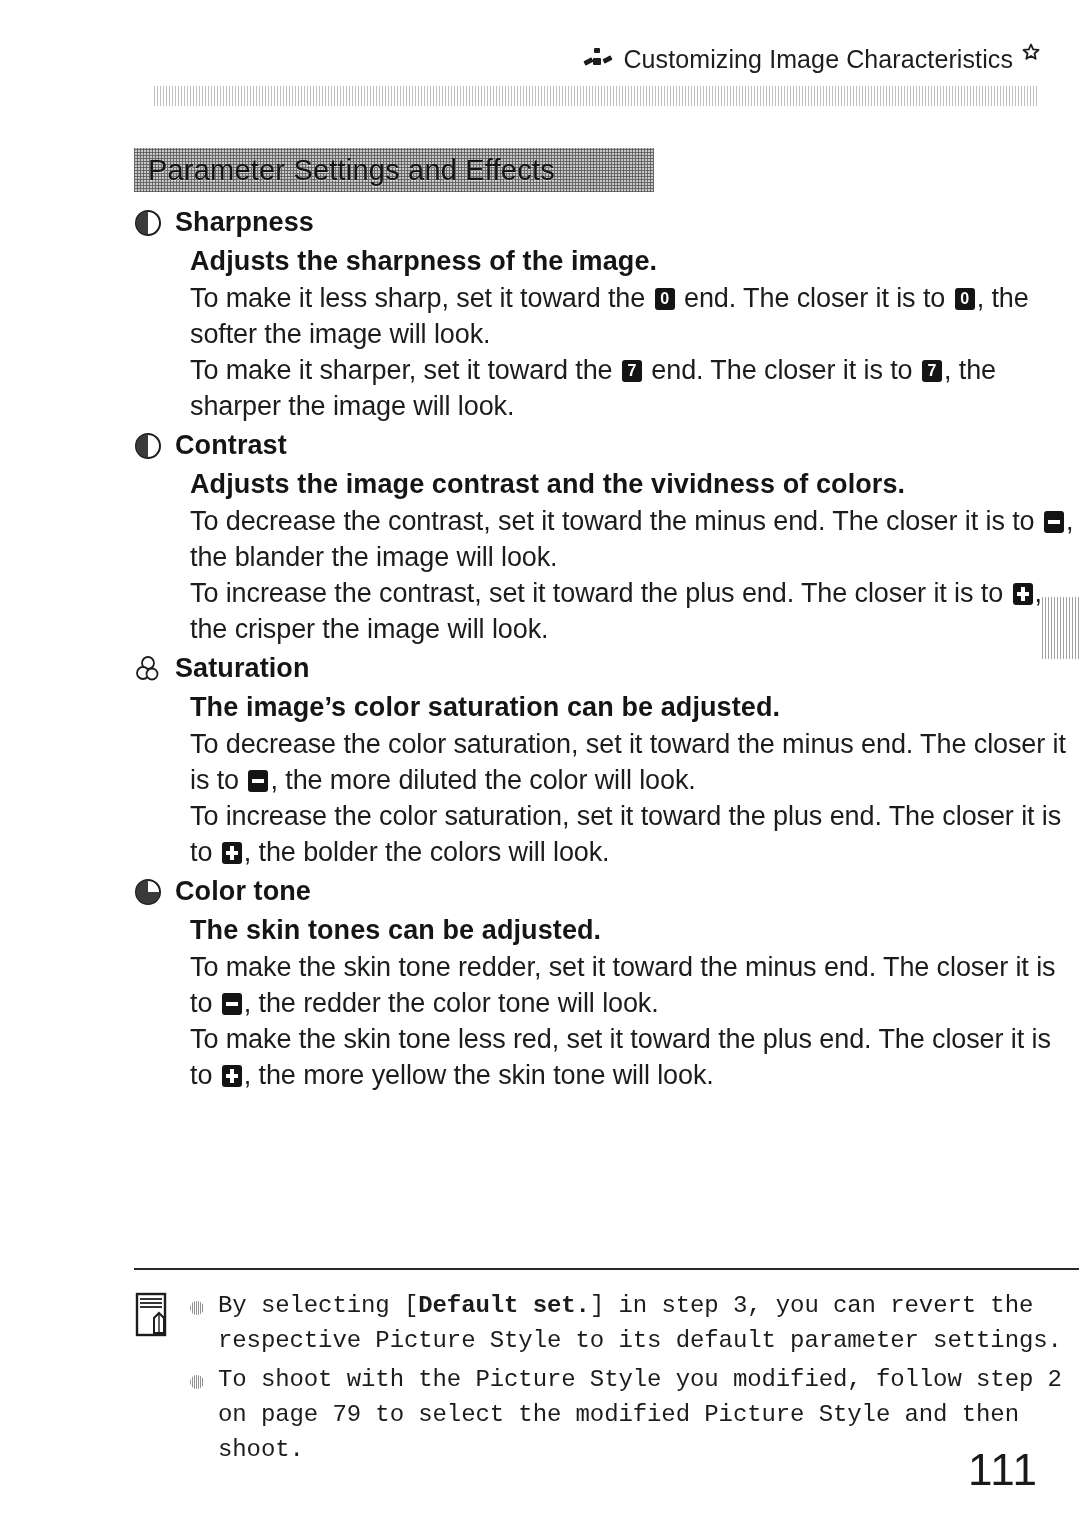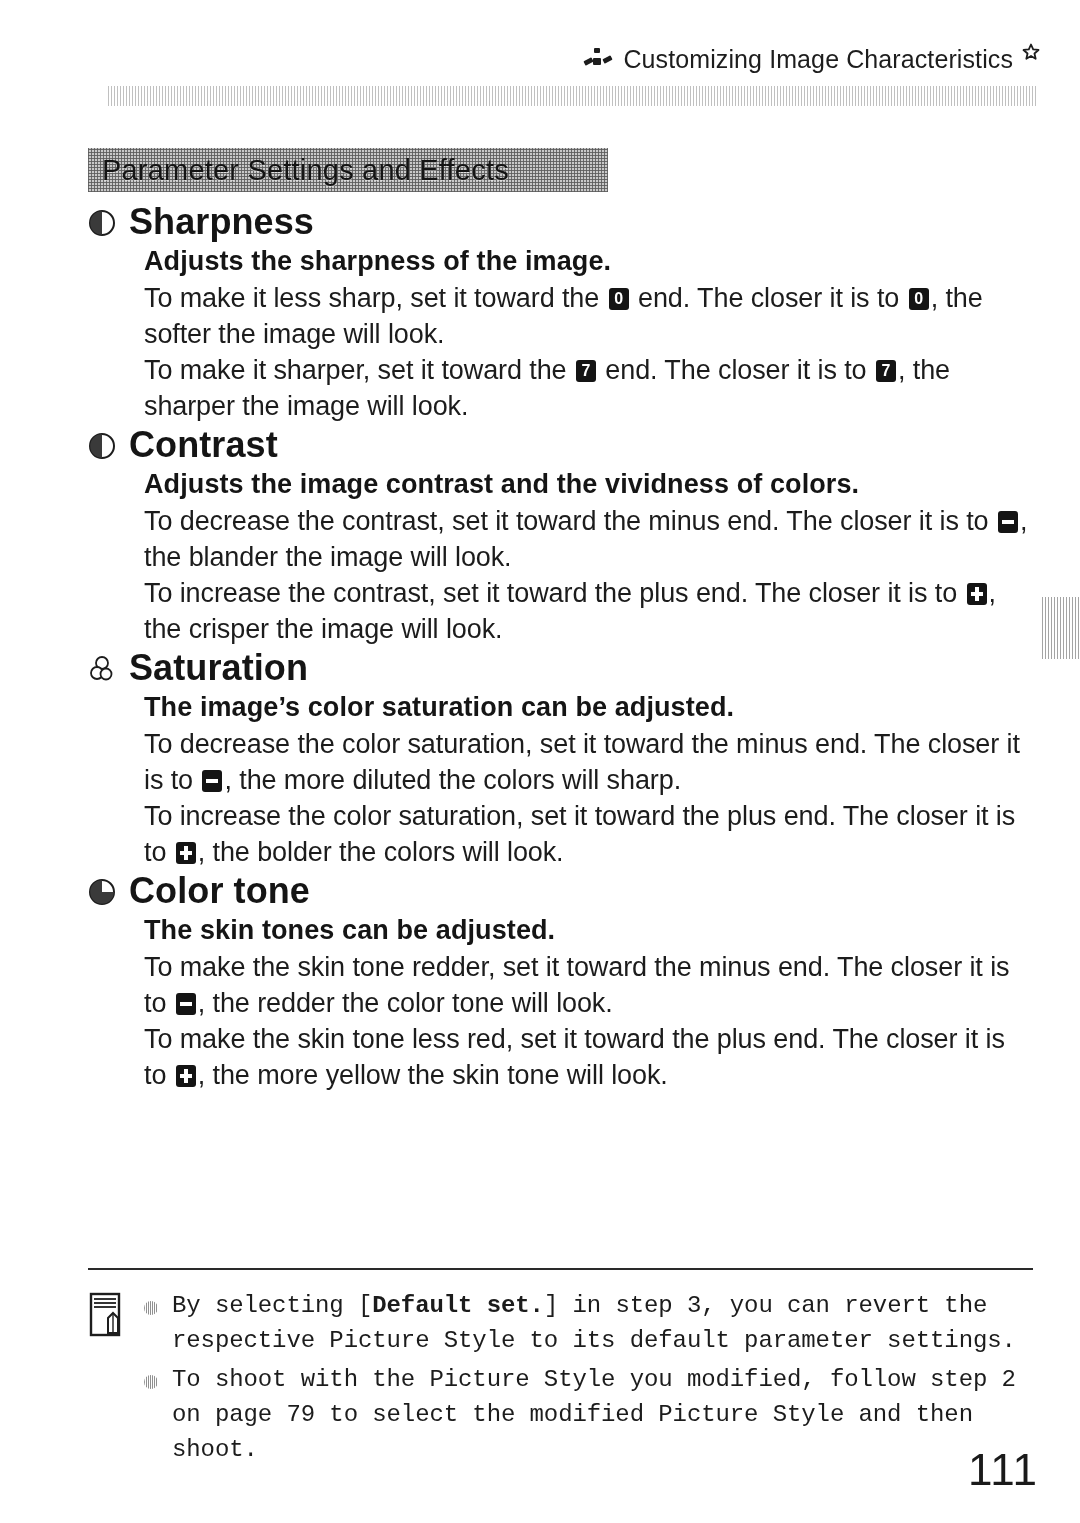--- a/index.html
+++ b/index.html
@@ -14,20 +14,21 @@
     font-family: "Liberation Sans", sans-serif;
     color: #1a1a1a;
     overflow: hidden;
   }
 
   
   .page {
     position: absolute;
     inset: 0;
     background: #ffffff;
+    margin-left: 46px;
   }
 
   
   .runhead {
     position: absolute;
     top: 42px;
     left: 85px;
     right: 40px;
     height: 34px;
     display: flex;
@@ -119,21 +120,21 @@
 
   .param { margin-bottom: 4px; }
 
   .param-head {
     display: flex;
     align-items: flex-start;
     gap: 13px;
     height: 38px;
   }
   .param-title {
-    font-size: 36px;
+    font-size: 27px;
     font-weight: bold;
     color: #151515;
     line-height: 34px;
     letter-spacing: .1px;
   }
 
   .param-sub {
     margin-left: 56px;
     font-size: 27px;
     font-weight: bold;
@@ -335,21 +336,21 @@
         <div class="param-head">
           <span class="sec-icon"><svg viewBox="0 0 28 28" width="28" height="28">
               <circle cx="14" cy="8" r="6" fill="#fff" stroke="#1d1d1d" stroke-width="1.8"></circle>
               <circle cx="9" cy="18" r="6" fill="#fff" stroke="#1d1d1d" stroke-width="1.8"></circle>
               <circle cx="18" cy="19" r="5.5" fill="#fff" stroke="#1d1d1d" stroke-width="1.8"></circle>
             </svg></span>
           <div class="param-title">Saturation</div>
         </div>
         <div class="param-sub">The image’s color saturation can be adjusted.</div>
         <div class="param-body">
-          <p><span>To decrease the color saturation, set it toward the minus end. The closer it is to </span><span class="keyicon minus"></span><span>, the more diluted the colors will sharp.</span></p>
+          <p><span>To decrease the color saturation, set it toward the minus end. The closer it is to </span><span class="keyicon minus"></span><span>, the more diluted the color will look.</span></p>
           <p><span>To increase the color saturation, set it toward the plus end. The closer it is to </span><span class="keyicon plus"></span><span>, the bolder the colors will look.</span></p>
         </div>
       </div>
       <div class="param">
         <div class="param-head">
           <span class="sec-icon"><svg viewBox="0 0 28 28" width="28" height="28">
               <circle cx="14" cy="14" r="12" fill="#fff" stroke="#1d1d1d" stroke-width="2"></circle>
               <path fill="#3a3a3a" d="M14 14 L14 2.2 A11.8 11.8 0 1 0 25.8 14 Z"></path>
             </svg></span>
           <div class="param-title">Color tone</div>

